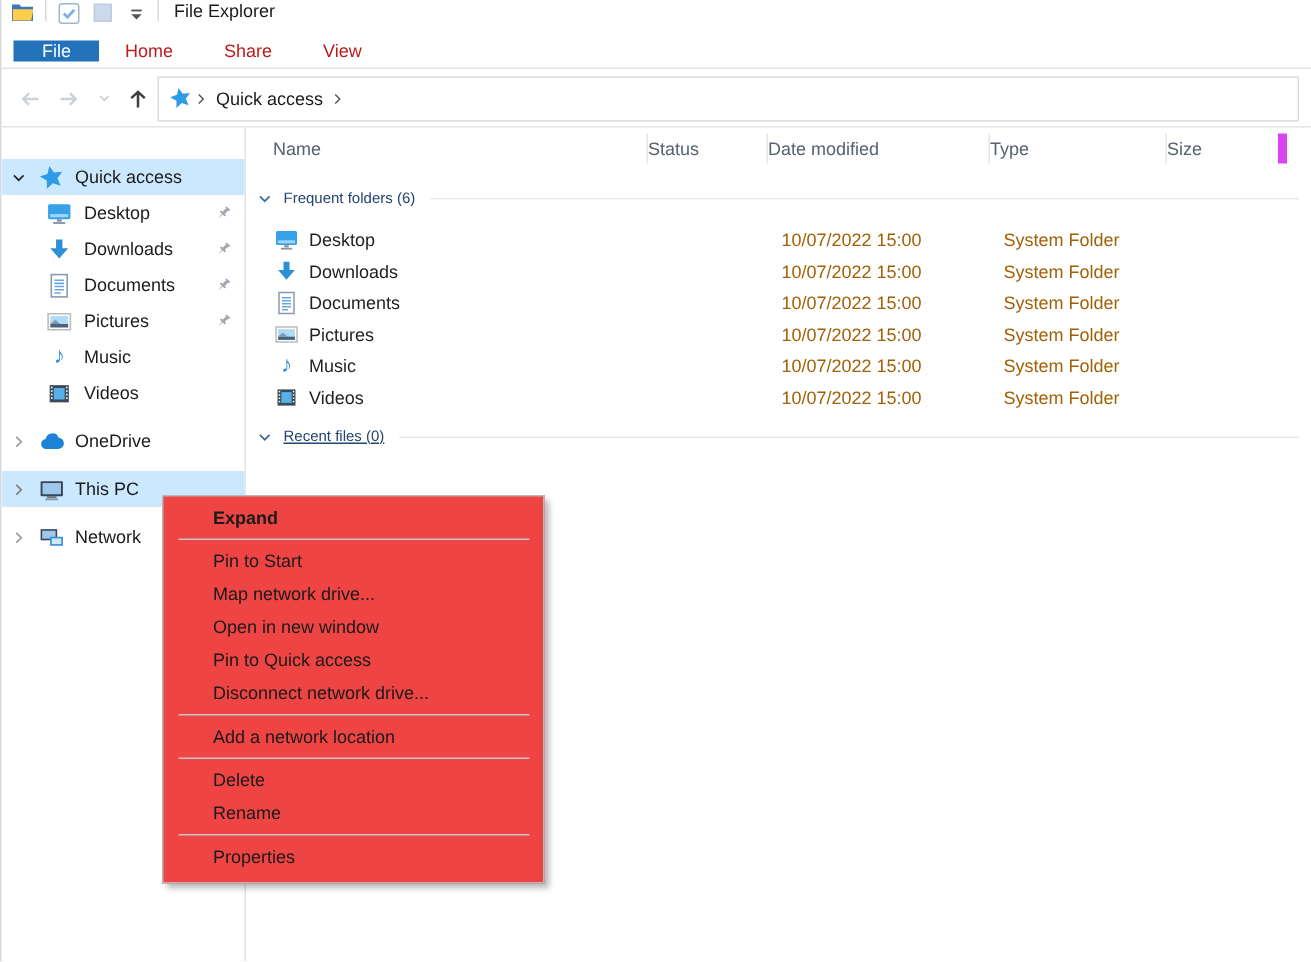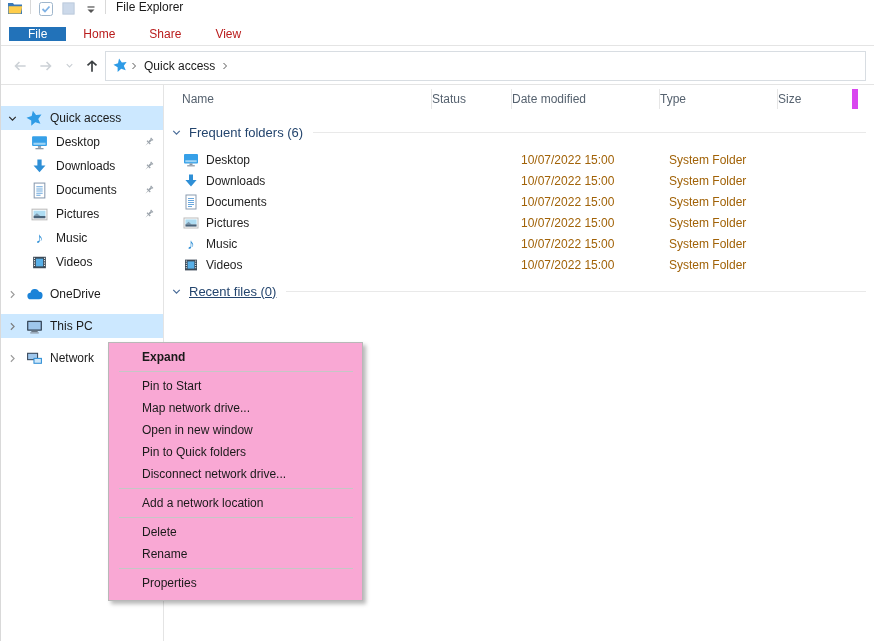--- a/index.html
+++ b/index.html
@@ -38,36 +38,36 @@
   .side-row .pin { width:13px; height:13px; margin-left:auto; margin-right:8px; }
   .side-gap { height:8px; }
   
   .content { flex:1; }
   .grid { display:grid; grid-template-columns:267px 80px 148px 118px 81px; }
   .col-headers { height:27px; align-items:center; color:#56626f; }
   .col-headers > div { padding-left:0; height:20px; line-height:20px; }
   .col-headers > div:first-child { padding-left:18px; }
   .col-headers > div + div { border-left:1px solid #e6e6e6; }
   .col-headers > div:last-child { border-right:6px solid #d946ef; }
-  .group-row { height:22px; display:flex; align-items:center; color:#24456e; font-size:13px; }
+  .group-row { height:22px; display:flex; align-items:center; color:#24456e; font-size:10px; }
   .group-row .gchev { margin-left:6px; display:flex; }
   .group-row .glabel { margin-left:6px; white-space:nowrap; }
   .group-row .rule { flex:1; height:1px; background:#e9e9e9; margin:0 8px 0 10px; }
   .group-row.first { margin-top:9px; }
   .group-row.second { margin-top:5px;text-decoration:underline; }
   .files { margin-top:6px; }
   .file-row { height:21px; align-items:center; }
   .file-row .name-cell { display:flex; align-items:center; padding-left:19px; }
   .file-row .ficon { width:16px; height:16px; flex:0 0 16px; }
   .file-row .fname { margin-left:7px; color:#1f1f1f; }
   .file-row .fdate, .file-row .ftype { padding-left:10px; color:#a16207; }
   .music-glyph { color:#2f8fd6; font-size:15px; line-height:16px; text-align:center; width:16px; display:inline-block; }
   
-  .ctx { position:absolute; left:107px; top:330px; width:255px; background:#f9a8d4;
-         border:1px solid #b8b8b8; padding:3px 0 6px 0; box-shadow:3px 3px 4px rgba(0,0,0,.28);margin-top:12px; }
+  .ctx { position:absolute; left:107px; top:330px; width:255px; background:#ef4444;
+         border:1px solid #b8b8b8; padding:3px 0 6px 0; box-shadow:3px 3px 4px rgba(0,0,0,.28); }
   .ctx-item { height:22px; line-height:22px; padding-left:33px; color:#1a1a1a; white-space:nowrap; }
   .ctx-item.default { font-weight:bold; }
   .ctx-sep { height:1px; background:#c6c6c6; margin:3px 9px 3px 10px; }
   svg { display:block; }
 </style>
 </head>
 <body>
 
 <div id="window">
 
@@ -412,21 +412,21 @@
 
     </div>
   </div>
 
   <div class="ctx">
     <div class="ctx-item default">Expand</div>
     <div class="ctx-sep"></div>
     <div class="ctx-item">Pin to Start</div>
     <div class="ctx-item">Map network drive...</div>
     <div class="ctx-item">Open in new window</div>
-    <div class="ctx-item">Pin to Quick folders</div>
+    <div class="ctx-item">Pin to Quick access</div>
     <div class="ctx-item">Disconnect network drive...</div>
     <div class="ctx-sep"></div>
     <div class="ctx-item">Add a network location</div>
     <div class="ctx-sep"></div>
     <div class="ctx-item">Delete</div>
     <div class="ctx-item">Rename</div>
     <div class="ctx-sep"></div>
     <div class="ctx-item">Properties</div>
   </div>
 

